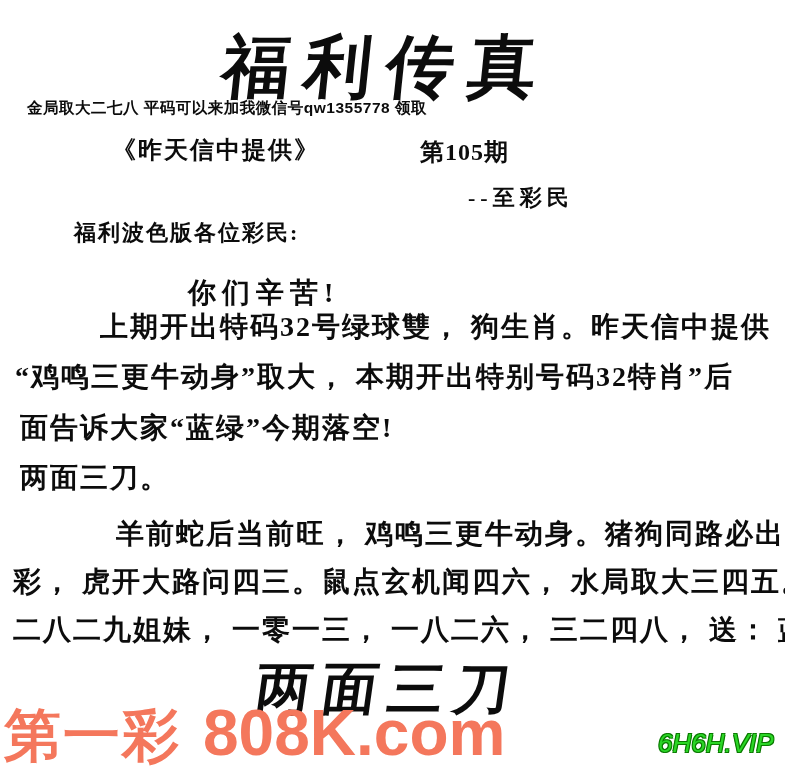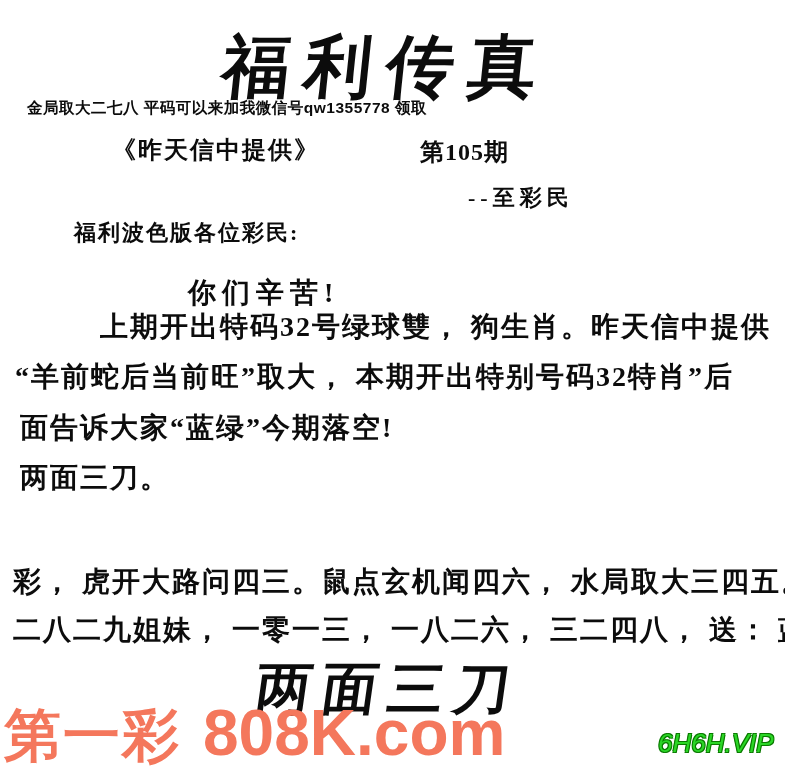--- a/index.html
+++ b/index.html
@@ -154,24 +154,25 @@
 
   <div id="issue-number" class="callig">第105期</div>
 
   <div id="salutation" class="callig">--至彩民</div>
 
   <div id="greeting" class="callig">福利波色版各位彩民:</div>
 
   <div id="opening" class="callig">你们辛苦!</div>
 
   <div id="p1-l1" class="body-line callig">上期开出特码32号绿球雙， 狗生肖。昨天信中提供</div>
-  <div id="p1-l2" class="body-line callig">“羊前蛇后当前旺”取大， 本期开出特别号码32特肖”后</div>
+  <div id="p1-l2" class="body-line callig">“鸡鸣三更牛动身”取大， 本期开出特别号码32特肖”后</div>
   <div id="p1-l3" class="body-line callig">面告诉大家“蓝绿”今期落空!</div>
   <div id="p1-l4" class="body-line callig">两面三刀。</div>
 
+  <div id="p2-l1" class="body-line callig">羊前蛇后当前旺， 鸡鸣三更牛动身。猪狗同路必出</div>
   <div id="p2-l2" class="body-line callig">彩， 虎开大路问四三。鼠点玄机闻四六， 水局取大三四五。</div>
   <div id="p2-l3" class="body-line callig">二八二九姐妹， 一零一三， 一八二六， 三二四八， 送： 蓝绿</div>
 
   <div id="footer-title" class="callig">两面三刀</div>
 
   <div id="watermark-left" style="color: rgb(244, 119, 92);">
     <span class="wm-cn">第一彩</span>
     <span class="wm-site">808K.com</span>
   </div>
 

